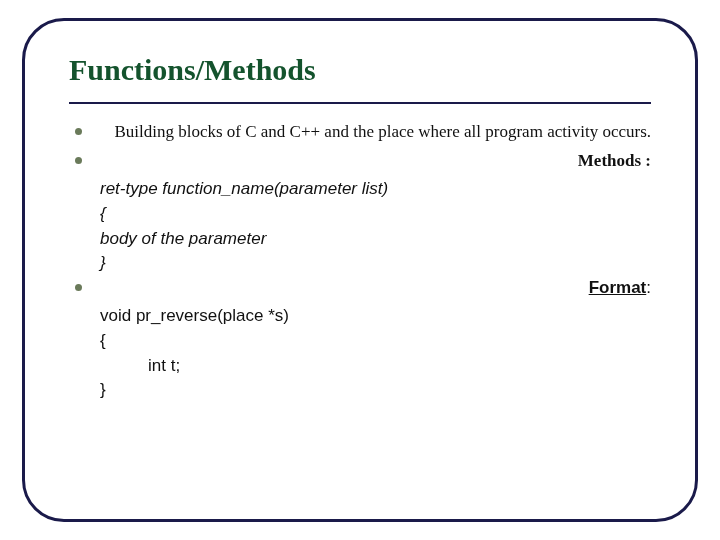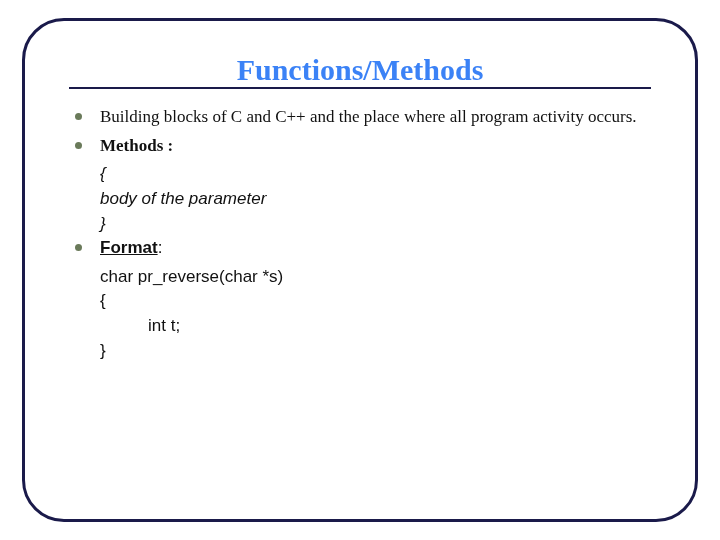--- a/index.html
+++ b/index.html
@@ -14,25 +14,25 @@
       position: absolute;
       top: 18px;
       left: 22px;
       right: 22px;
       bottom: 18px;
       border: 3px solid #1a1a4a;
       border-radius: 42px;
       padding: 32px 44px 20px 44px;
     }
     .title {
-      text-align: center;
+      text-align: left;
       font-size: 30px;
       font-weight: bold;
-      color: #3b82f6;
-      margin-bottom: 0;
+      color: #14532d;
+      margin-bottom: 15px;
       font-family: "Times New Roman", Times, serif;
     }
     .title-rule {
       border: none;
       border-top: 2px solid #1a1a4a;
       margin-bottom: 16px;
     }
     .content {
       padding-left: 6px;
       font-size: 17px;
@@ -48,20 +48,21 @@
       width: 7px;
       height: 7px;
       background: #6a7a5a;
       border-radius: 50%;
       margin-top: 8px;
       margin-right: 18px;
       flex-shrink: 0;
     }
     .bullet-text {
       flex: 1;
+      text-align: right;
     }
     .indent-block {
       margin-left: 25px;
     }
     .italic { font-style: italic; }
     .sans { font-family: Arial, Helvetica, sans-serif; font-size: 17px; }
     .code-indent { margin-left: 48px; }
     .line { display: block; }
   </style>
 </head>
@@ -76,31 +77,32 @@
       <span class="bullet-dot"></span>
       <span class="bullet-text">Building blocks of C and C++ and the place where all program activity occurs.</span>
     </div>
 
     <div class="bullet-row">
       <span class="bullet-dot"></span>
       <span class="bullet-text"><b>Methods :</b></span>
     </div>
 
     <div class="indent-block">
+      <span class="line italic sans">ret-type function_name(parameter list)</span>
       <span class="line italic sans">{</span>
       <span class="line italic sans">body of the parameter</span>
       <span class="line italic sans">}</span>
     </div>
 
     <div class="bullet-row">
       <span class="bullet-dot"></span>
       <span class="bullet-text sans"><b><u>Format</u></b><span>:</span></span>
     </div>
 
     <div class="indent-block">
-      <span class="line sans">char pr_reverse(char *s)</span>
+      <span class="line sans">void pr_reverse(place *s)</span>
       <span class="line sans">{</span>
       <span class="line sans code-indent">int t;</span>
       <span class="line sans">}</span>
     </div>
 
   </div>
 </div>
 
 </body></html>

